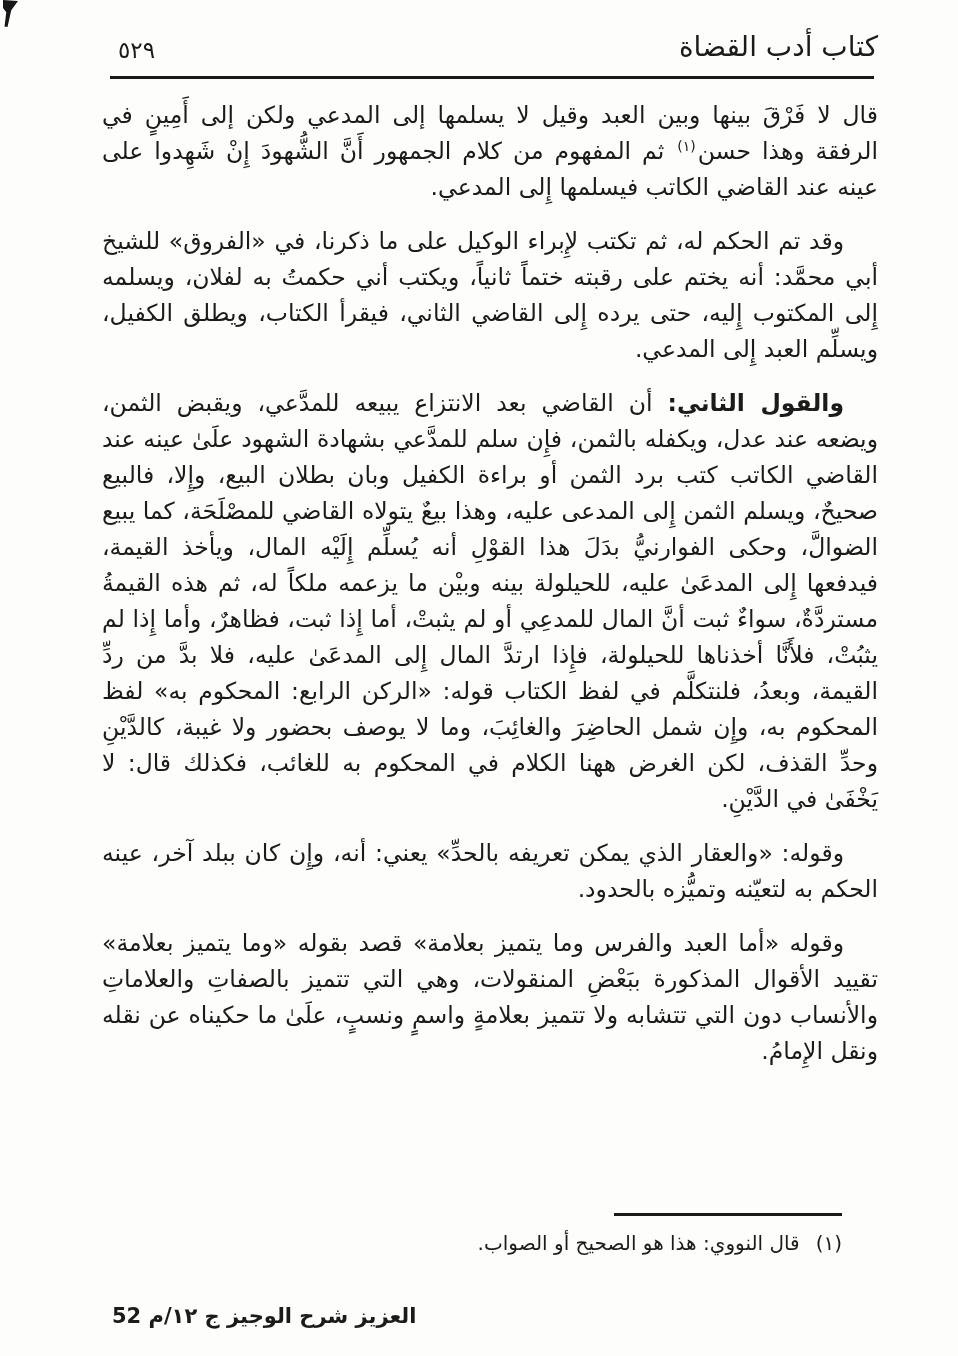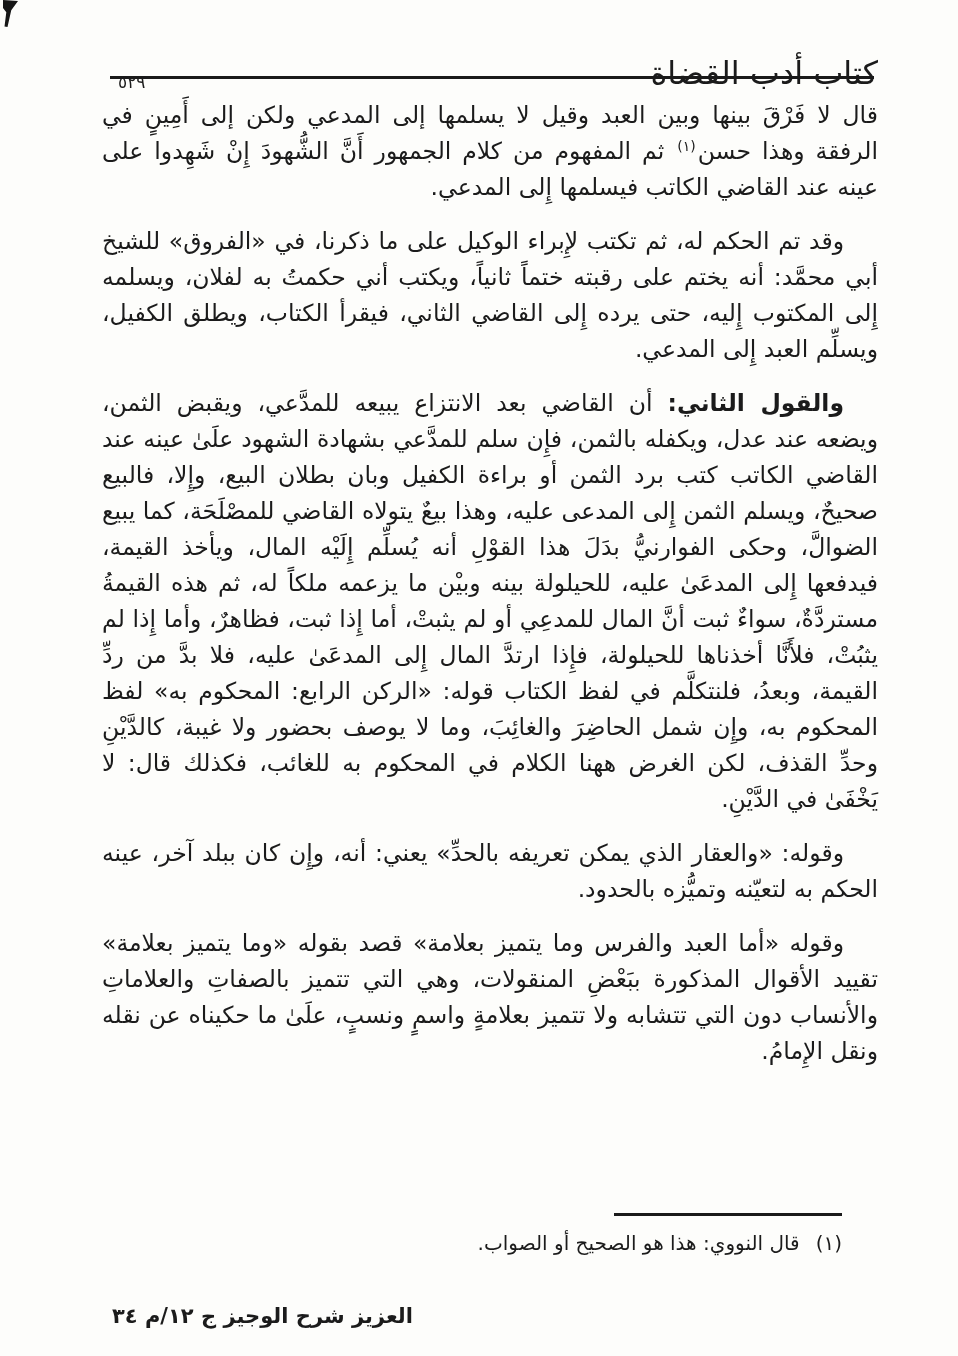--- a/index.html
+++ b/index.html
@@ -20,22 +20,22 @@
     position: absolute; top: 0; left: 3px;
     width: 15px; height: 27px;
     background: #161616;
     clip-path: polygon(0 0, 100% 4%, 55% 38%, 30% 100%, 10% 98%, 22% 45%, 0 30%);
   }
   .header {
     position: absolute; top: 30px; left: 110px; right: 80px;
     direction: rtl;
     display: flex; justify-content: space-between; align-items: flex-end;
   }
-  .chapter-title { font-size: 32px; letter-spacing: 0.5px; margin-top: 24px; }
-  .page-number { font-size: 17px; letter-spacing: 3px; padding-left: 8px; }
+  .chapter-title { font-size: 28px; letter-spacing: 0.5px; }
+  .page-number { font-size: 23px; letter-spacing: 3px; padding-left: 8px; }
   .header-rule {
     position: absolute; top: 76px; left: 110px; right: 84px;
     height: 3px; background: #1a1a1a;
   }
   .body-text {
     position: absolute; top: 97px; right: 80px; left: 86px;
     direction: rtl;
     font-size: 23.5px;
     line-height: 36px;
     text-align: justify;
@@ -95,16 +95,16 @@
 
 
   </main>
 
   <div class="footnote-area">
     <div class="footnote-rule"></div>
     <div class="footnote"><span class="fn-marker">(١)</span><span>قال النووي: هذا هو الصحيح أو الصواب.</span></div>
   </div>
 
   <footer class="page-footer">
-    <div class="volume-info">العزيز شرح الوجيز ج ١٢/م ٣٤</div>
+    <div class="volume-info">العزيز شرح الوجيز ج ١٢/م 52</div>
   </footer>
 
 </div>
 
 </body></html>

